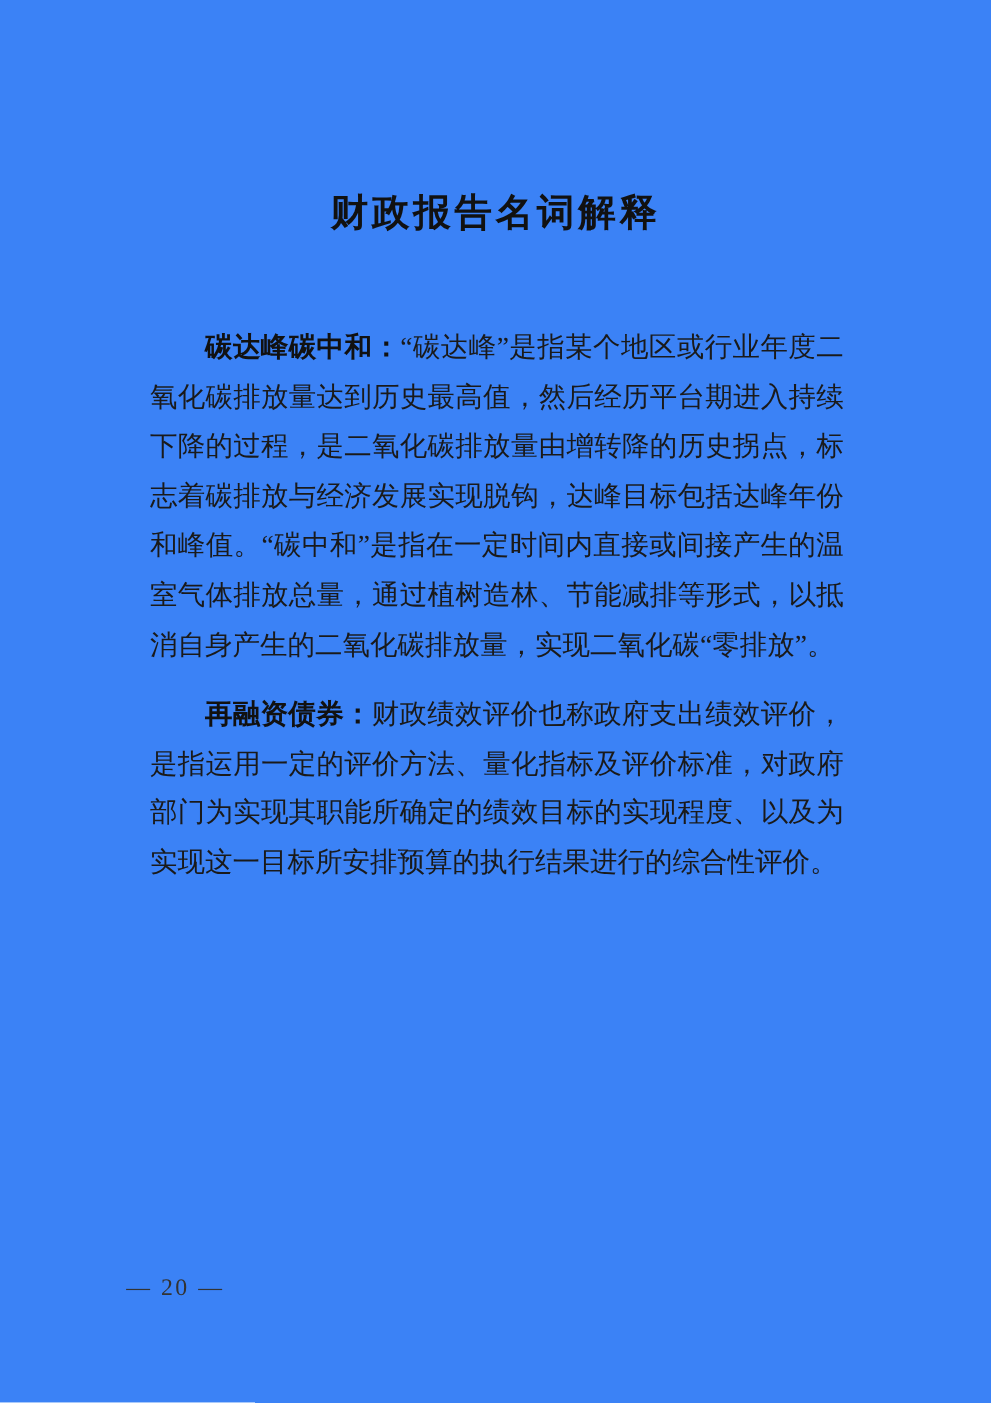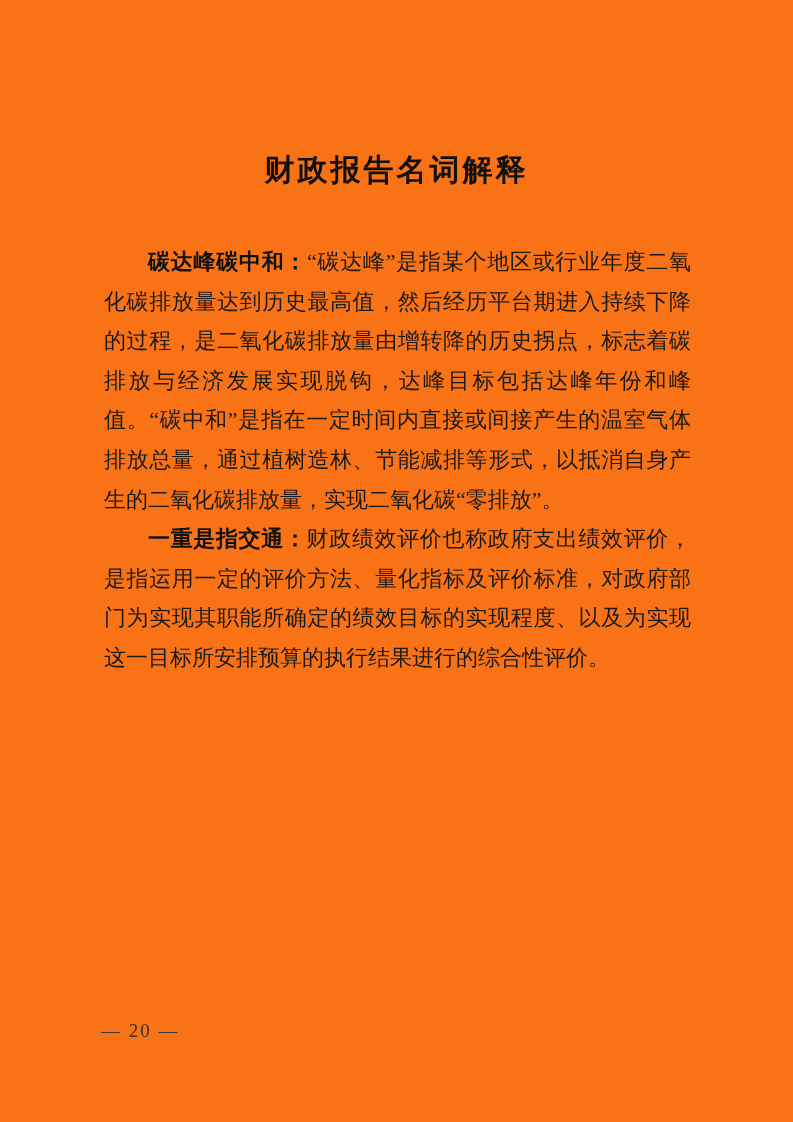--- a/index.html
+++ b/index.html
@@ -4,21 +4,21 @@
 <style>
   html, body {
     margin: 0;
     padding: 0;
     background: #ffffff;
   }
   .page {
     position: relative;
     width: 793px;
     height: 1122px;
-    background: #f97316;
+    background: #3b82f6;
     overflow: hidden;
     color: #1a1a1a;
   }
   .doc-title {
     position: absolute;
     top: 150px;
     left: 0;
     width: 100%;
     text-align: center;
     font-family: "Liberation Sans", sans-serif;
@@ -27,21 +27,21 @@
     letter-spacing: 3px;
     color: #111111;
   }
   .content {
     position: absolute;
     left: 104px;
     top: 242px;
     width: 587px;
   }
   .content p {
-    margin: 0;
+    margin: 16px;
     font-family: "Liberation Serif", serif;
     font-size: 22px;
     line-height: 39.6px;
     text-align: justify;
     text-indent: 2em;
     word-break: break-all;
     color: #1a1a1a;
   }
   .term {
     font-family: "Liberation Sans", sans-serif;
@@ -63,21 +63,21 @@
 
 <div class="page">
 
   <div class="doc-title">财政报告名词解释</div>
 
   <div class="content">
 
     <p><span class="term">碳达峰碳中和：</span><span>“碳达峰”是指某个地区或行业年度二氧化碳排放量达到历史最高值，然后经历平台期进入持续下降的过程，是二氧化碳排放量由增转降的历史拐点，标志着碳排放与经济发展实现脱钩，达峰目标包括达峰年份和峰值。“碳中和”是指在一定时间内直接或间接产生的温室气体排放总量，通过植树造林、节能减排等形式，以抵消自身产生的二氧化碳排放量，实现二氧化碳“零排放”。</span></p>
 
 
-    <p><span class="term">一重是指交通：</span><span>财政绩效评价也称政府支出绩效评价，是指运用一定的评价方法、量化指标及评价标准，对政府部门为实现其职能所确定的绩效目标的实现程度、以及为实现这一目标所安排预算的执行结果进行的综合性评价。</span></p>
+    <p><span class="term">再融资债券：</span><span>财政绩效评价也称政府支出绩效评价，是指运用一定的评价方法、量化指标及评价标准，对政府部门为实现其职能所确定的绩效目标的实现程度、以及为实现这一目标所安排预算的执行结果进行的综合性评价。</span></p>
 
 
 
   </div>
 
   <div class="page-number">— 20 —</div>
 
 </div>
 
 </body></html>

